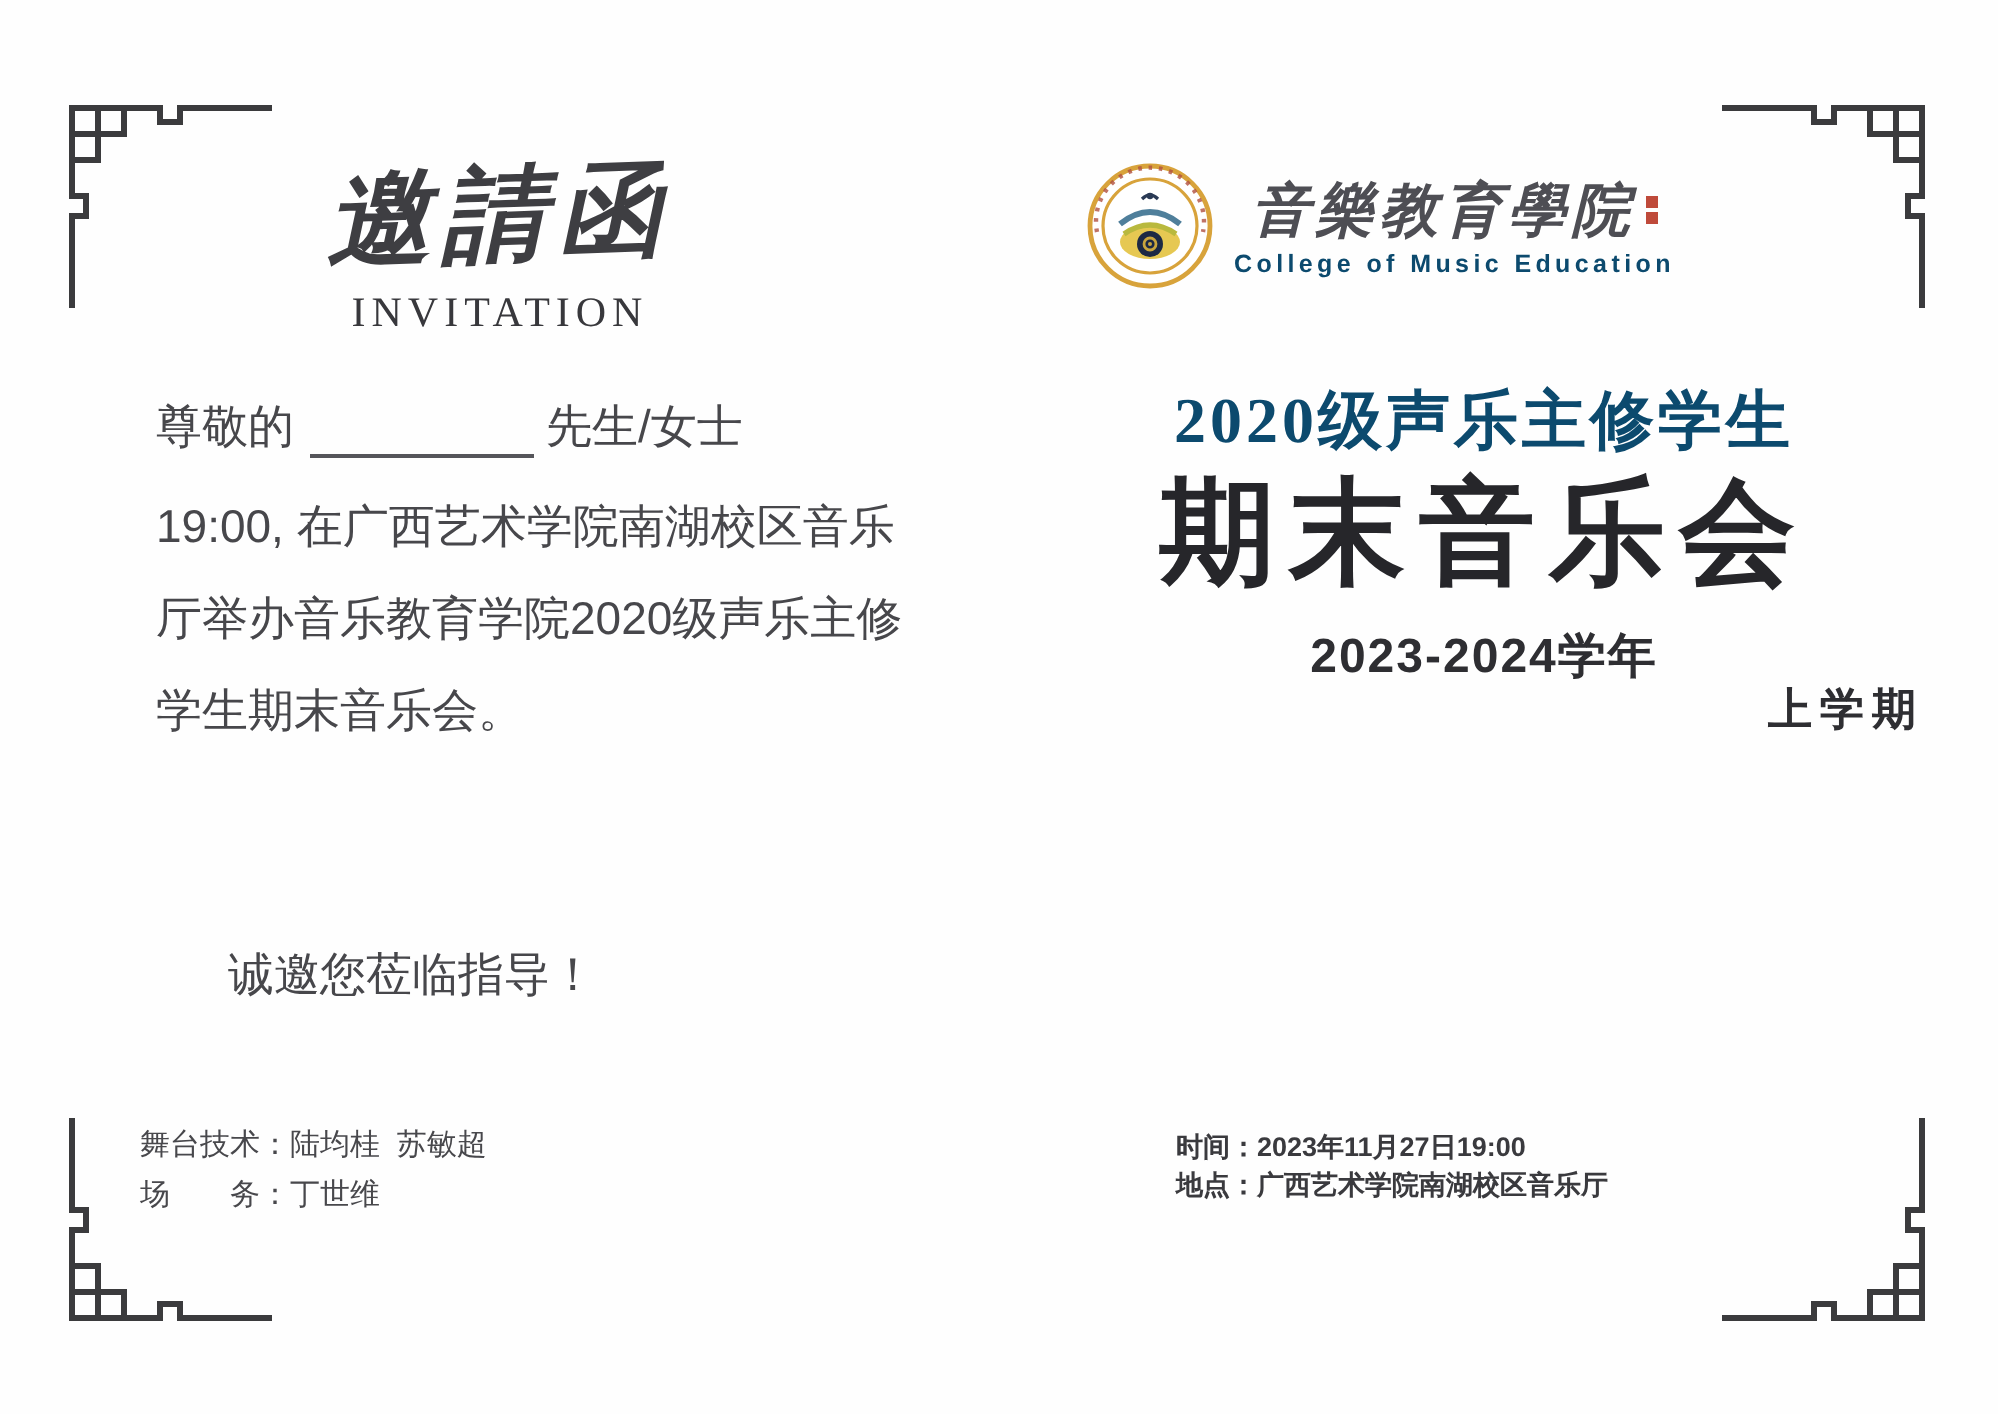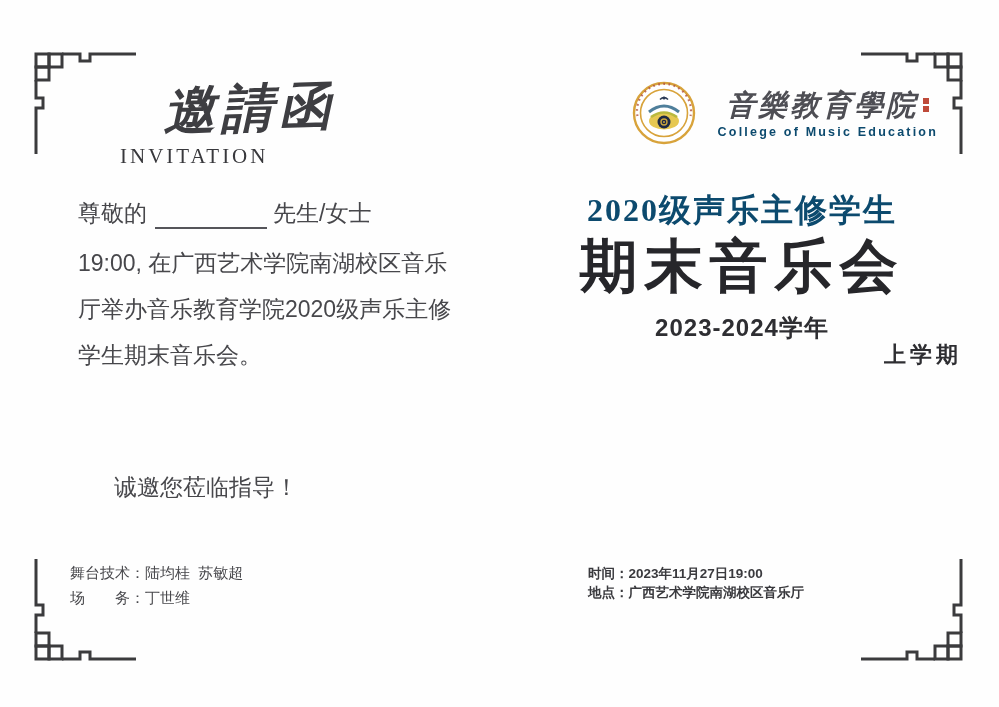--- a/index.html
+++ b/index.html
@@ -21,40 +21,40 @@
   .orn-br { right:30px; bottom:40px; transform:scale(-1,-1); }
 
   
   .calligraphy {
     left:120px; top:76px; width:260px; text-align:center;
     font-family:"DejaVu Serif", serif; font-style:italic; font-weight:700;
     font-size:52px; letter-spacing:6px; color:#3e3e42; line-height:64px;
     transform:rotate(-2deg);
   }
   .invitation {
-    left:120px; top:144px; width:260px; 
+    left:120px; top:144px; width:260px; text-align:center;
     font-family:"Liberation Serif", serif;
     font-size:21px; letter-spacing:3px; color:#38383c;
   }
   .salutation { left:78px; top:198px; font-size:23px; color:#47474b; white-space:pre; }
   .blank-line {
     display:inline-block; width:112px; height:26px;
     border-bottom:2px solid #55555a; margin:0 6px 0 8px; vertical-align:bottom;
   }
   .body-text { left:78px; top:240px; width:398px; font-size:23px; line-height:46px; color:#47474b; }
   .body-text p.first { text-indent:46px; }
   .closing { left:114px; top:472px; font-size:23px; color:#47474b; }
   .credits { left:70px; top:561px; font-size:15px; line-height:24.5px; color:#48484c; font-weight:500; }
   .credits .row { display:flex; white-space:pre; }
   .credits .label { white-space:pre; }
 
   
   .logo-row {
-    left:498px; top:78px; width:440px; height:70px;
-    display:flex; justify-content:flex-end; align-items:center; gap:22px;
+    left:543px; top:78px; width:440px; height:70px;
+    display:flex; justify-content:flex-start; align-items:center; gap:10px;
   }
   .emblem { width:64px; height:64px; flex:0 0 auto; }
   .logo-text-col { display:flex; flex-direction:column; align-items:center; }
   .logo-cn {
     font-family:"DejaVu Serif", serif; font-style:italic; font-weight:700;
     font-size:29px; letter-spacing:3px; color:#4e4e54; line-height:34px;
     display:flex; align-items:center;
   }
   .seal { display:inline-flex; flex-direction:column; gap:2px; margin-left:5px; }
   .seal i { display:block; width:6px; height:6px; background:#bf4a3a; }

